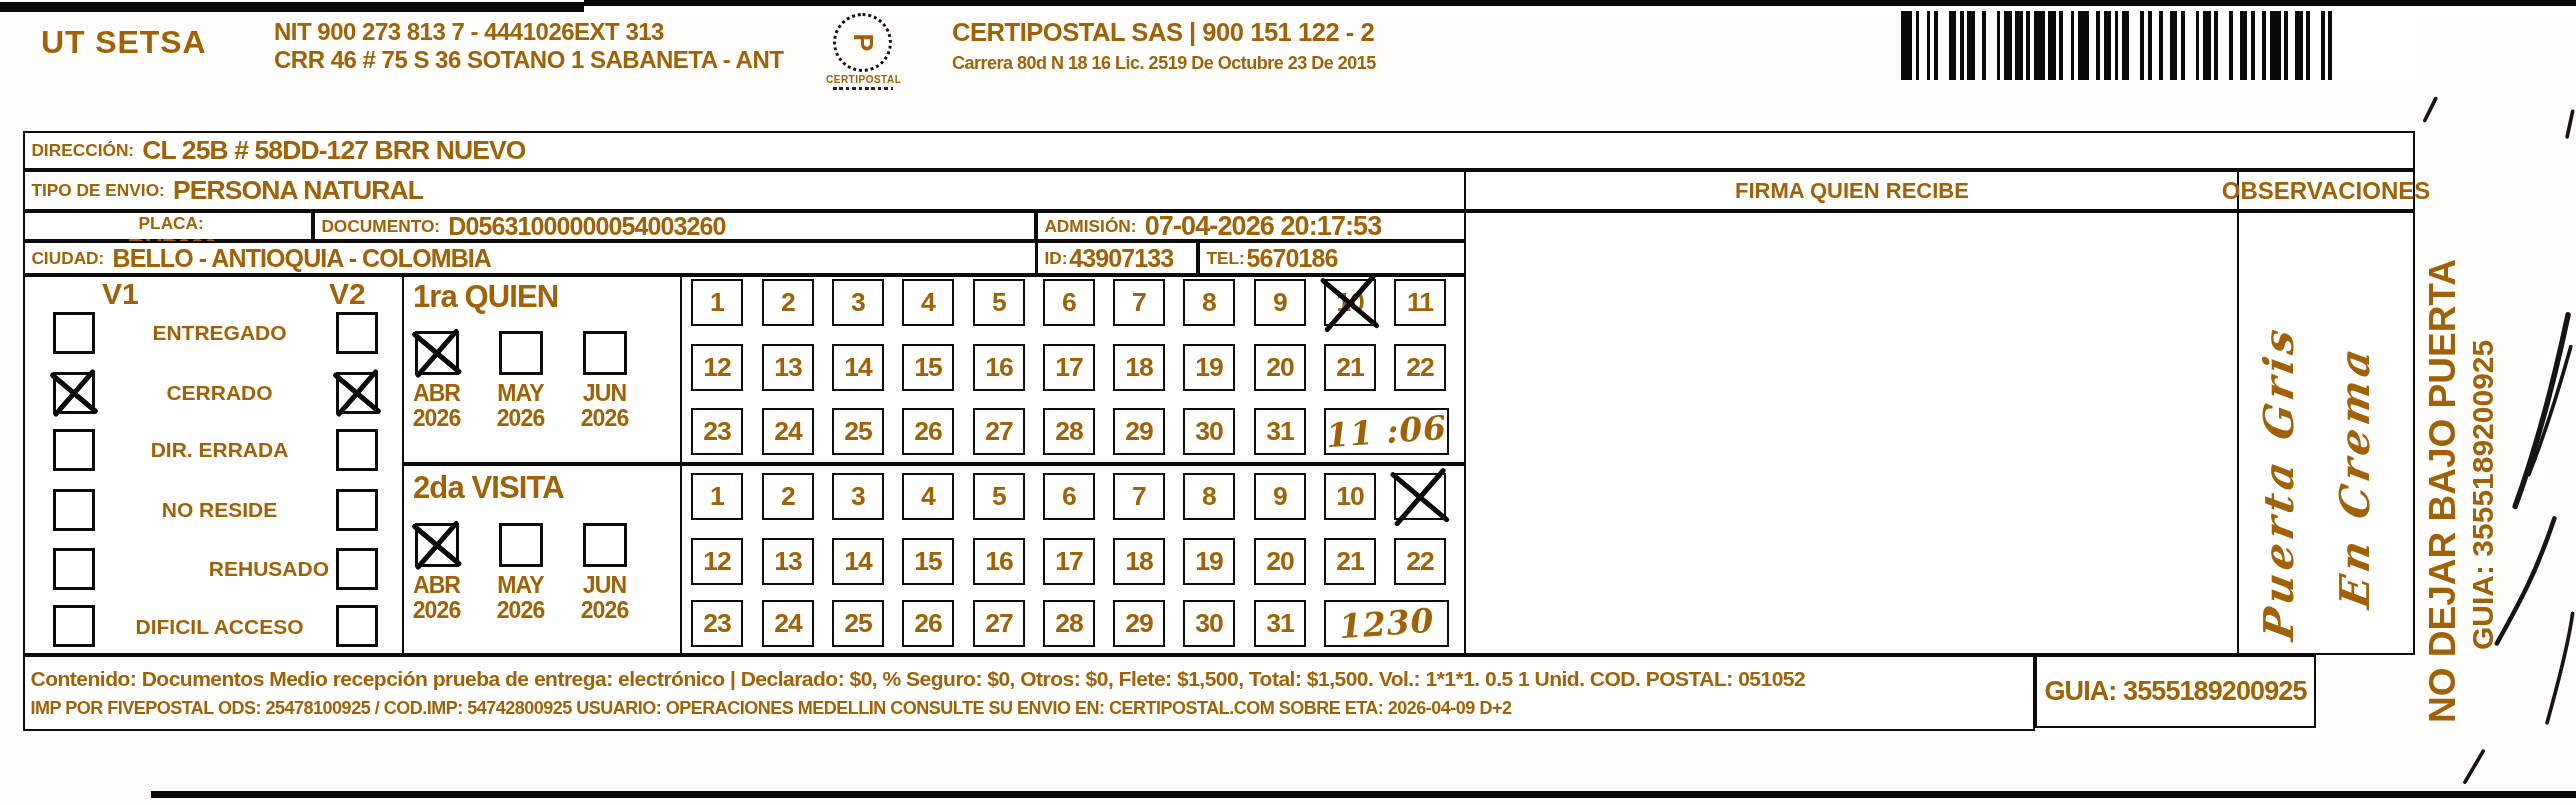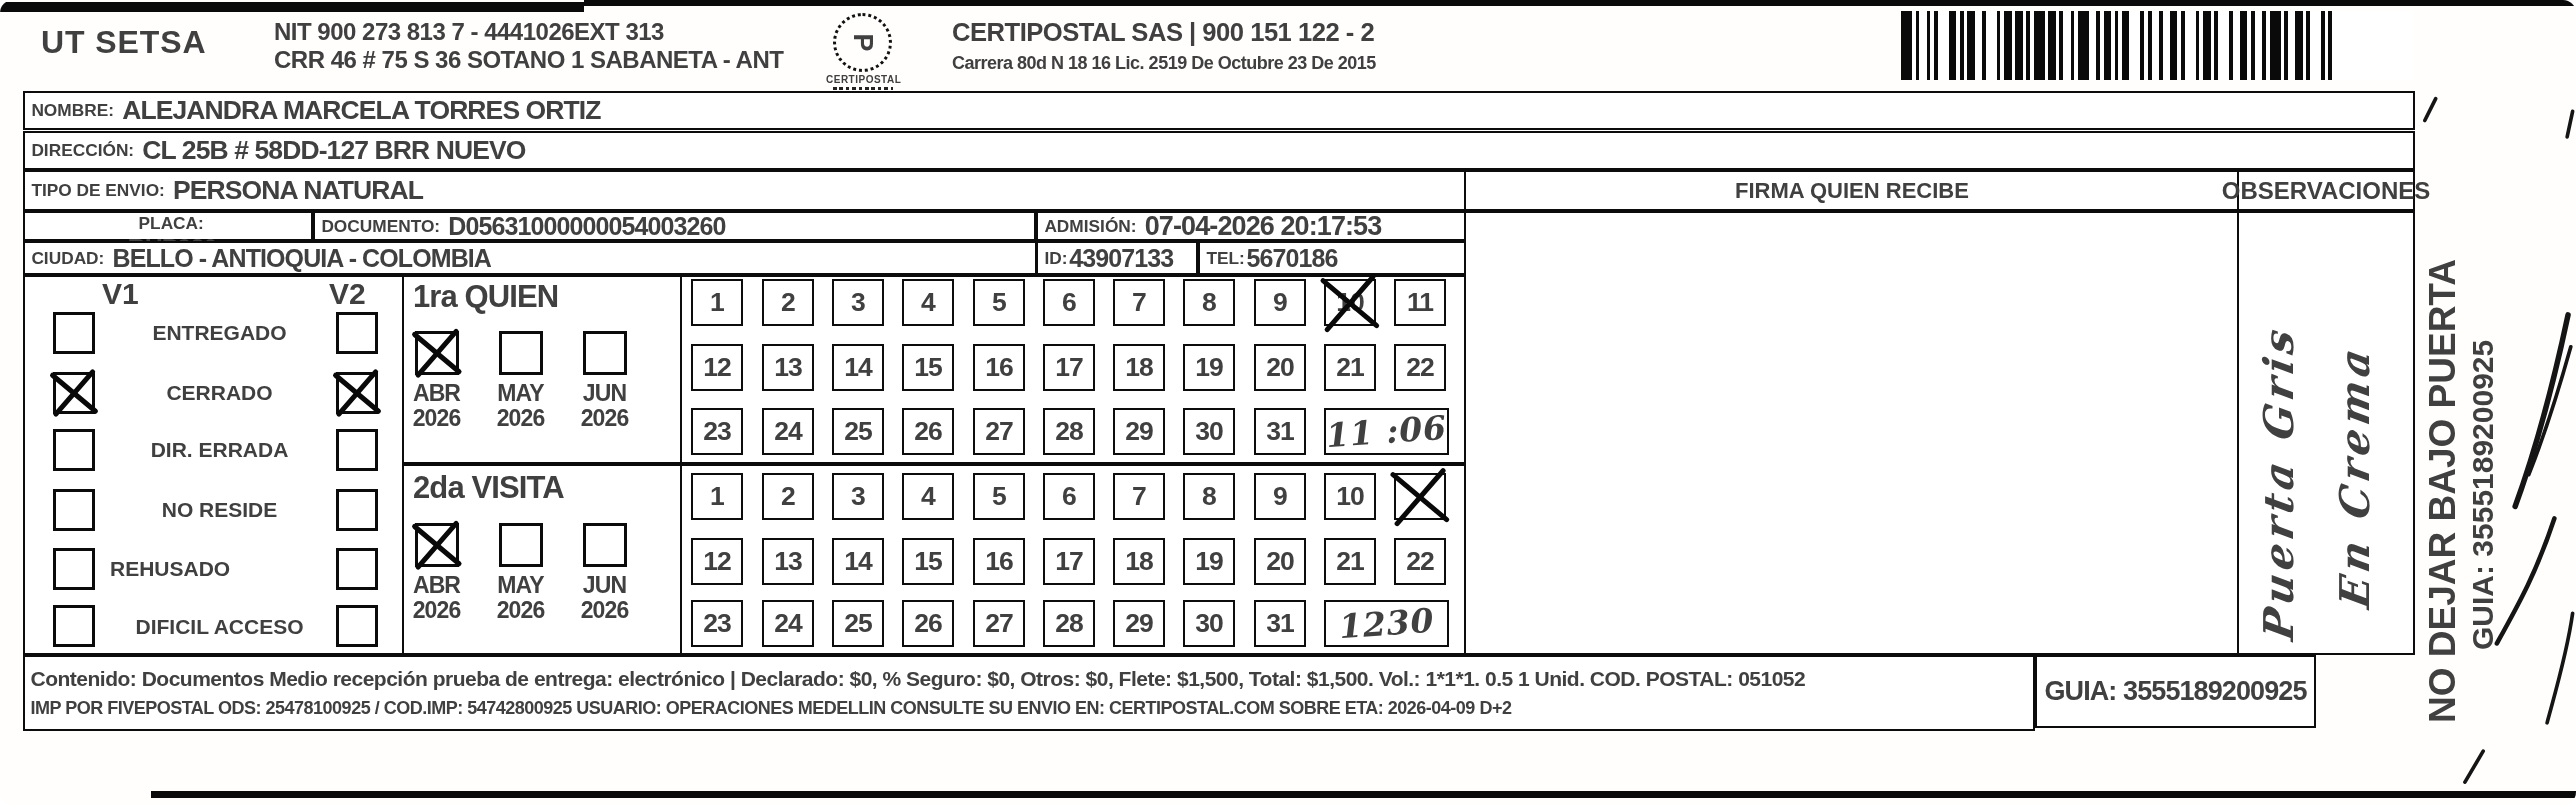--- a/index.html
+++ b/index.html
@@ -1,17 +1,17 @@
 <!DOCTYPE html>
 <html style="font-size:14.6px"><head>
 <meta charset="utf-8">
 <style>
   html,body{margin:0;padding:0;background:#ffffff;}
   #page{position:relative;width:2576px;height:805px;background:#fffefd;overflow:hidden;
-        font-family:"Liberation Sans",sans-serif;color:#404040;border-radius:13px;}
+        font-family:"Liberation Sans",sans-serif;color:#a16207;}
   .abs{position:absolute;}
   .cell{position:absolute;border:2.7px solid #0c0c0c;background:#fff;display:flex;align-items:center;box-sizing:border-box;}
   .lbl{font-size:17.3px;font-weight:700;white-space:nowrap;letter-spacing:0;padding-left:6.4px;}
   .val{font-size:26.5px;font-weight:600;white-space:nowrap;letter-spacing:-0.9px;padding-left:8.2px;}
   .hdrbox{justify-content:center;font-weight:700;}
   .scan-line{position:absolute;background:#0a0a0a;}
   
   .company{font-size:32px;font-weight:600;letter-spacing:0.9px;}
   .nitline{font-size:24px;font-weight:700;letter-spacing:-0.5px;line-height:28px;white-space:nowrap;}
   .provline1{font-size:25.6px;font-weight:600;letter-spacing:-0.5px;white-space:nowrap;}
@@ -145,24 +145,20 @@
       <div style="width: 7.4px; background: rgb(10, 10, 10);"></div>
       <div style="width: 3.7px; background: rgb(255, 255, 255);"></div>
       <div style="width: 3.7px; background: rgb(10, 10, 10);"></div>
       <div style="width: 11px; background: rgb(255, 255, 255);"></div>
       <div style="width: 3.7px; background: rgb(10, 10, 10);"></div>
       <div style="width: 3.7px; background: rgb(255, 255, 255);"></div>
       <div style="width: 3.7px; background: rgb(10, 10, 10);"></div>
       <div style="width: 7.4px; background: rgb(255, 255, 255);"></div>
     </div>
 
-  <div class="cell" style="left:23px;top:91px;width:2392px;height:39px;">
-    <span class="lbl">NOMBRE:</span>
-    <span class="val">ALEJANDRA MARCELA TORRES ORTIZ</span>
-  </div>
   <div class="cell" style="left:23px;top:131px;width:2392px;height:39px;">
     <span class="lbl">DIRECCIÓN:</span>
     <span class="val">CL 25B # 58DD-127 BRR NUEVO</span>
   </div>
   <div class="cell" style="left:23px;top:170px;width:1444px;height:41px;">
     <span class="lbl">TIPO DE ENVIO:</span>
     <span class="val">PERSONA NATURAL</span>
   </div>
 
   <div class="cell hdrbox" style="left:1464px;top:170px;width:776px;height:41px;font-size:22px;">
@@ -247,21 +243,21 @@
     <div class="cbx" style="left: 336px; top: 372px;">
       <div class="xmark"></div>
     </div>
     <div class="cbx" style="left: 53px; top: 429px;"></div>
     <div class="optlabel" style="left: 110px; top: 438px; width: 219px; text-align: center;">DIR. ERRADA</div>
     <div class="cbx" style="left: 336px; top: 429px;"></div>
     <div class="cbx" style="left: 53px; top: 489px;"></div>
     <div class="optlabel" style="left: 110px; top: 498px; width: 219px; text-align: center;">NO RESIDE</div>
     <div class="cbx" style="left: 336px; top: 489px;"></div>
     <div class="cbx" style="left: 53px; top: 548px;"></div>
-    <div class="optlabel" style="left: 110px; top: 557px; width: 219px; text-align: left;">REHUSADO</div>
+    <div class="optlabel" style="left: 110px; top: 557px; width: 219px; text-align: right;">REHUSADO</div>
     <div class="cbx" style="left: 336px; top: 548px;"></div>
     <div class="cbx" style="left: 53px; top: 605px;"></div>
     <div class="optlabel" style="left: 110px; top: 615px; width: 219px; text-align: center;">DIFICIL ACCESO</div>
     <div class="cbx" style="left: 336px; top: 605px;"></div>
     <div class="vtitle" style="left: 413px; top: 279px;">1ra QUIEN</div>
     <div class="cbx" style="left: 415px; top: 331px; width: 44px; height: 44px;">
       <div class="xmark"></div>
     </div>
     <div class="mlabel" style="left: 409px; top: 380px;">ABR</div>
     <div class="mlabel" style="left: 409px; top: 405px;">2026</div>

